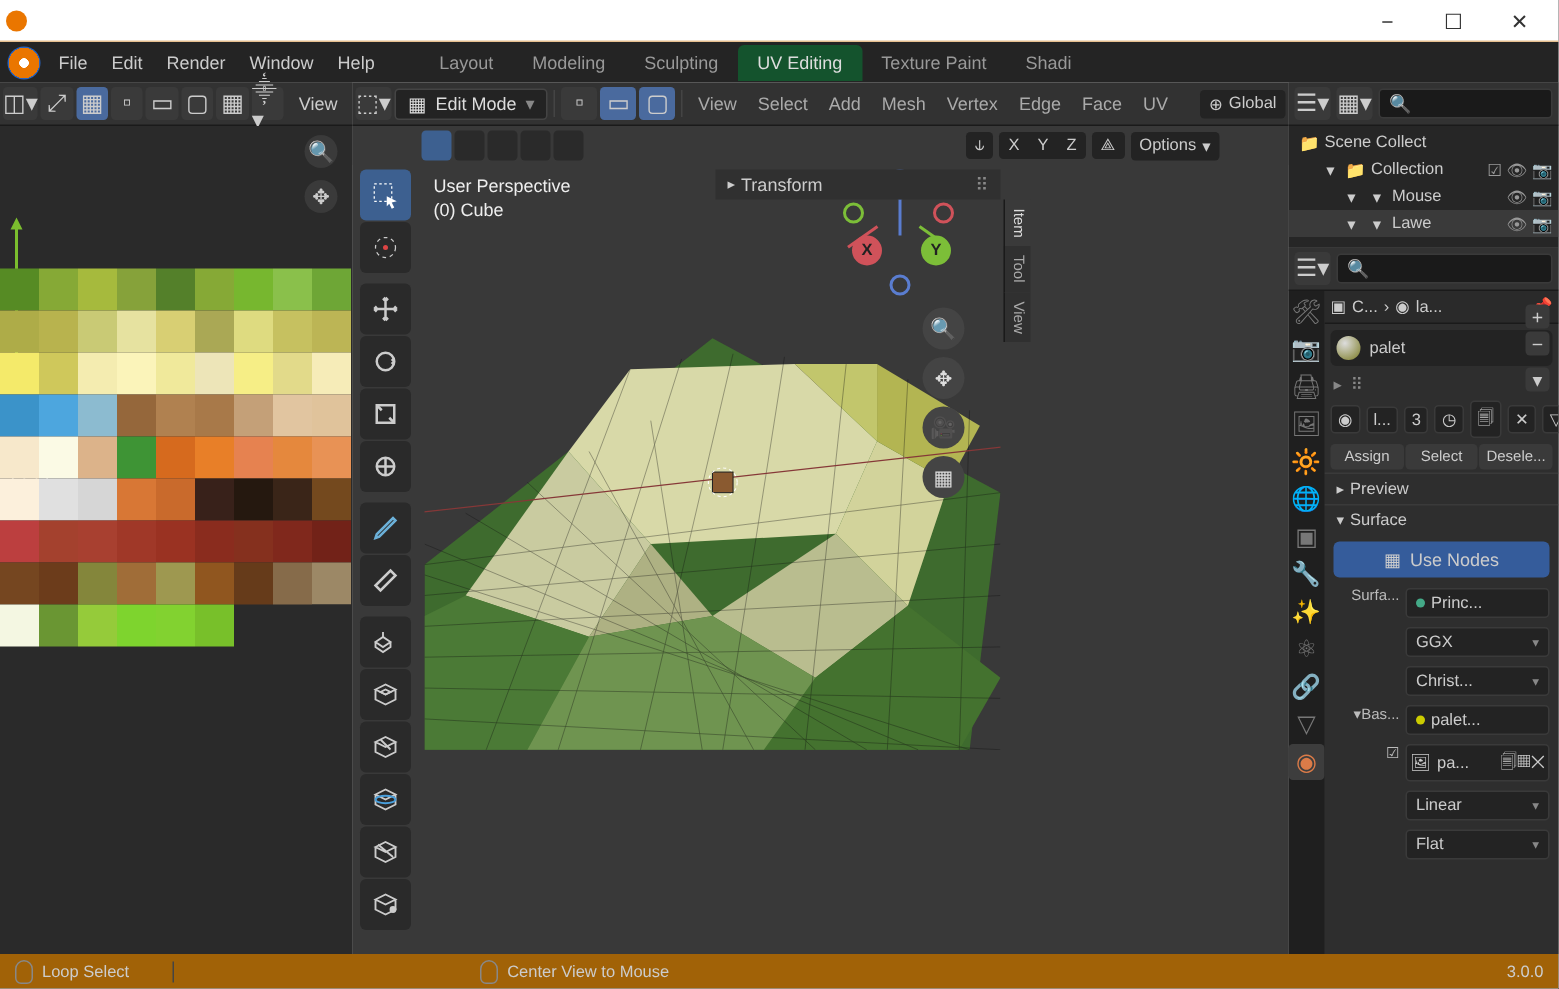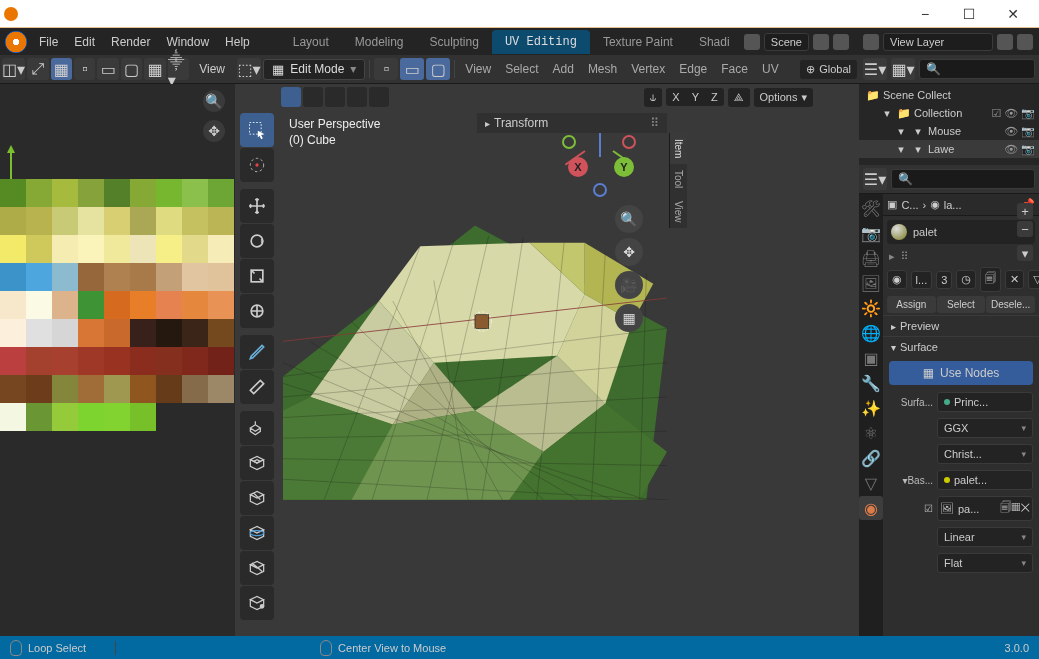--- a/index.html
+++ b/index.html
@@ -6,21 +6,21 @@
 body { width: 1039px; height: 659px; background: #fff; overflow: hidden; }
 .titlebar { height: 28px; background: #fff; display: flex; align-items: center; padding: 0 4px; font-size: 12px; color: #222; border-bottom: 1px solid #e6bf8f; }
 .titlebar .icon { width: 14px; height: 14px; background: #ea7600; border-radius: 50%; margin-right: 6px; display: inline-block; }
 .titlebar .spacer { flex: 1; }
 .titlebar .winbtn { width: 44px; height: 26px; display: flex; align-items: center; justify-content: center; color: #333; font-size: 14px; }
 .topmenu { height: 27px; background: #242424; display: flex; align-items: center; color: #ccc; font-size: 12px; }
 .topmenu .logo { width: 22px; height: 22px; margin: 0 4px 0 5px; background: radial-gradient(circle,#fff 20%,#ea7600 21% 65%,#2763c0 66%); border-radius: 50%; }
 .topmenu .menuitem { padding: 0 8px; cursor: pointer; }
 .workspace-tabs { display: flex; margin-left: 22px; }
 .workspace-tabs .tab { padding: 5px 13px; color: #999; font-size: 12px; border-radius: 4px 4px 0 0; }
-.workspace-tabs .tab.active { background: #0c4a6e; color: #ddd; font-family: Liberation Mono, monospace; }
+.workspace-tabs .tab.active { background: #14532d; color: #ddd; }
 .topmenu .right { margin-left: auto; display: flex; align-items: center; gap: 4px; padding-right: 6px; }
 .scenebox { background: #1d1d1d; border: 1px solid #3a3a3a; border-radius: 3px; padding: 2px 6px; font-size: 11px; color: #ccc; display: flex; align-items: center; gap: 4px; }
 .iconimg { width: 16px; height: 16px; background: #555; border-radius: 3px; display: inline-block; }
 
 .workarea { height: 581px; display: flex; }
 
 .left-panel { width: 235px; background: #2a2a2a; display: flex; flex-direction: column; }
 .uv-header { height: 29px; background: #323232; display: flex; align-items: center; gap: 2px; padding: 0 2px; border-bottom: 1px solid #1a1a1a; }
 .hdr-btn { width: 24px; height: 22px; background: #3a3a3a; border-radius: 3px; display: flex; align-items: center; justify-content: center; color: #ccc; }
 .hdr-btn.menu { width: auto; padding: 0 8px; background: transparent; font-size: 12px; }
@@ -102,29 +102,29 @@
 .matball { width: 16px; height: 16px; border-radius: 50%; background: radial-gradient(circle at 35% 30%,#ddd,#7a7a22); }
 .matslot .closebtns { position: absolute; right: 2px; display: flex; flex-direction: column; gap: 2px; }
 .matslot .mb { width: 16px; height: 16px; background: #3a3a3a; border-radius: 3px; color: #ccc; display: flex; align-items: center; justify-content: center; font-size: 13px; }
 .matlink { display: flex; align-items: center; gap: 4px; padding: 2px 4px; }
 .matlink .mlbtn { background: #232323; border: 1px solid #3a3a3a; padding: 2px 4px; border-radius: 3px; }
 .btnrow { display: flex; gap: 1px; padding: 2px 4px; }
 .btnrow .b { flex: 1; background: #3a3a3a; padding: 3px; text-align: center; font-size: 10px; border-radius: 3px; }
 .panel-sec { padding: 4px 8px; border-top: 1px solid #3a3a3a; display: flex; align-items: center; gap: 4px; }
 .panel-sec .pchev { font-size: 10px; }
 .usenodes { background: #355c9b; margin: 4px 6px; padding: 5px; text-align: center; border-radius: 4px; display: flex; align-items: center; justify-content: center; gap: 6px; font-size: 12px; }
-.matprop { display: flex; align-items: center; padding: 3px 6px; gap: 4px; }
+.matprop { display: flex; align-items: flex-start; padding: 3px 6px; gap: 4px; }
 .matprop .lbl { min-width: 44px; text-align: right; font-size: 10px; color: #bbb; }
 .matprop .val { flex: 1; background: #232323; border: 1px solid #3a3a3a; border-radius: 3px; padding: 3px 6px; font-size: 11px; display: flex; align-items: center; gap: 4px; }
 .matprop .dot { width: 6px; height: 6px; border-radius: 50%; display: inline-block; }
 .matprop .arrow { margin-left: auto; color: #888; font-size: 9px; }
 
 .right-col { display: flex; flex-direction: column; }
 
-.statusbar { height: 23px; background: #0369a1; display: flex; align-items: center; color: #ccc; font-size: 11px; gap: 19px; }
+.statusbar { height: 23px; background: #a16207; display: flex; align-items: center; color: #ccc; font-size: 11px; gap: 19px; }
 .statusbar .seg { display: flex; align-items: center; gap: 6px; padding: 0 10px; }
 .mouse-ico { width: 12px; height: 16px; border: 1px solid #888; border-radius: 6px 6px 4px 4px; display: inline-block; }
 .statusbar .vsep { width: 1px; height: 14px; background: #444; }
 .ver { margin-left: auto; padding-right: 10px; }
 </style>
 </head>
 <body>
 
 <div class="titlebar">
   <span class="icon"></span>
@@ -141,35 +141,20 @@
   <span class="menuitem">Render</span>
   <span class="menuitem">Window</span>
   <span class="menuitem">Help</span>
   <div class="workspace-tabs">
     <div class="tab">Layout</div>
     <div class="tab">Modeling</div>
     <div class="tab">Sculpting</div>
     <div class="tab active">UV Editing</div>
     <div class="tab">Texture Paint</div>
     <div class="tab">Shadi</div>
-  </div>
-  <div class="right">
-    <span class="iconimg"></span>
-    <div class="scenebox">
-        <span>Scene</span>
-      </div>
-    <span class="iconimg"></span>
-    <span class="iconimg"></span>
-    <span style="width:6px"></span>
-    <span class="iconimg"></span>
-    <div class="scenebox" style="min-width:110px">
-        <span>View Layer</span>
-      </div>
-    <span class="iconimg"></span>
-    <span class="iconimg"></span>
   </div>
 </div>
 
 <div class="workarea">
 
   <div class="left-panel">
     <div class="uv-header">
       <div class="hdr-btn">◫▾</div>
       <div class="hdr-btn">⤢</div>
       <div class="hdr-btn" style="background:#4a6a9e">▦</div>

